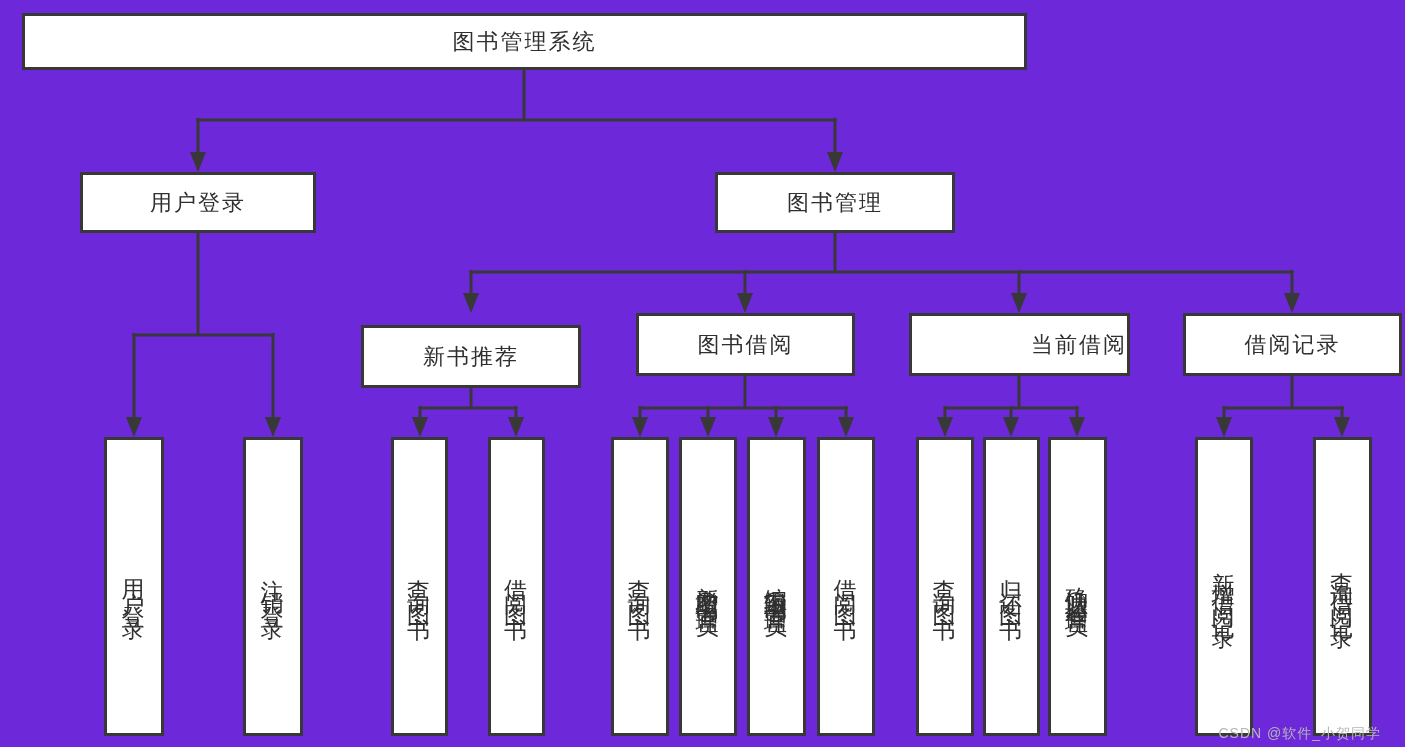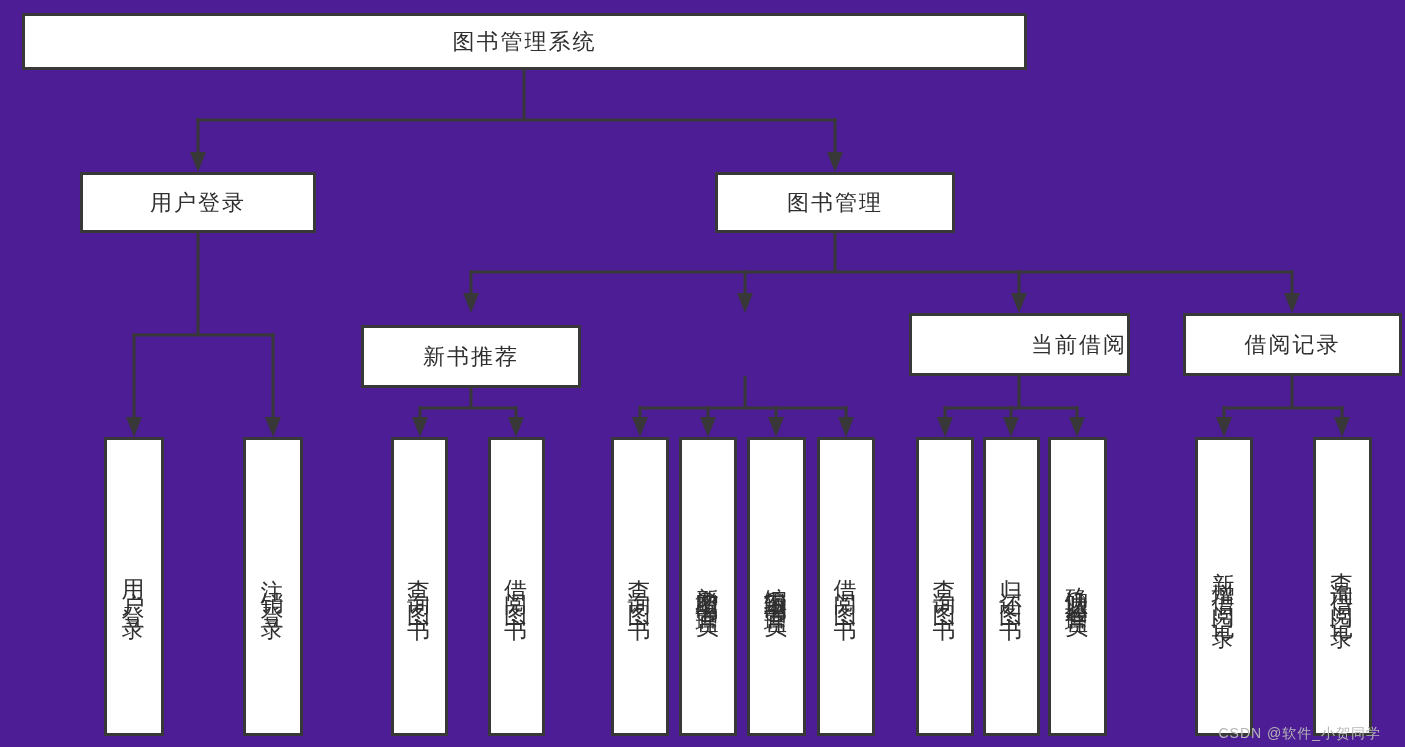--- a/index.html
+++ b/index.html
@@ -1,20 +1,20 @@
 <!DOCTYPE html>
 <html><head>
 <meta charset="utf-8">
 <style>
   html, body { margin: 0; padding: 0; background: #ffffff; }
   .canvas {
     position: relative;
     width: 1405px;
     height: 747px;
-    background: #4c1d95;
+    background: #6d28d9;
     overflow: hidden;
     font-family: "Liberation Sans", "DejaVu Sans", sans-serif;
     color: #2f2f2f;
   }
   svg.wires {
     position: absolute;
     left: 0; top: 0;
     width: 1405px; height: 747px;
   }
   svg.wires line { stroke: #383838; stroke-width: 3; }
@@ -157,20 +157,23 @@
   <div class="box l2a">
     <span>用户登录</span>
   </div>
   <div class="box l2b">
     <span>图书管理</span>
   </div>
 
   <div class="box l3a">
     <span>新书推荐</span>
   </div>
+  <div class="box l3b">
+    <span>图书借阅</span>
+  </div>
   <div class="box l3c">
     <span>当前借阅</span>
   </div>
   <div class="box l3d">
     <span>借阅记录</span>
   </div>
 
   <div class="leaf ls4 leaf-ua">
     <span>用户登录</span>
   </div>

